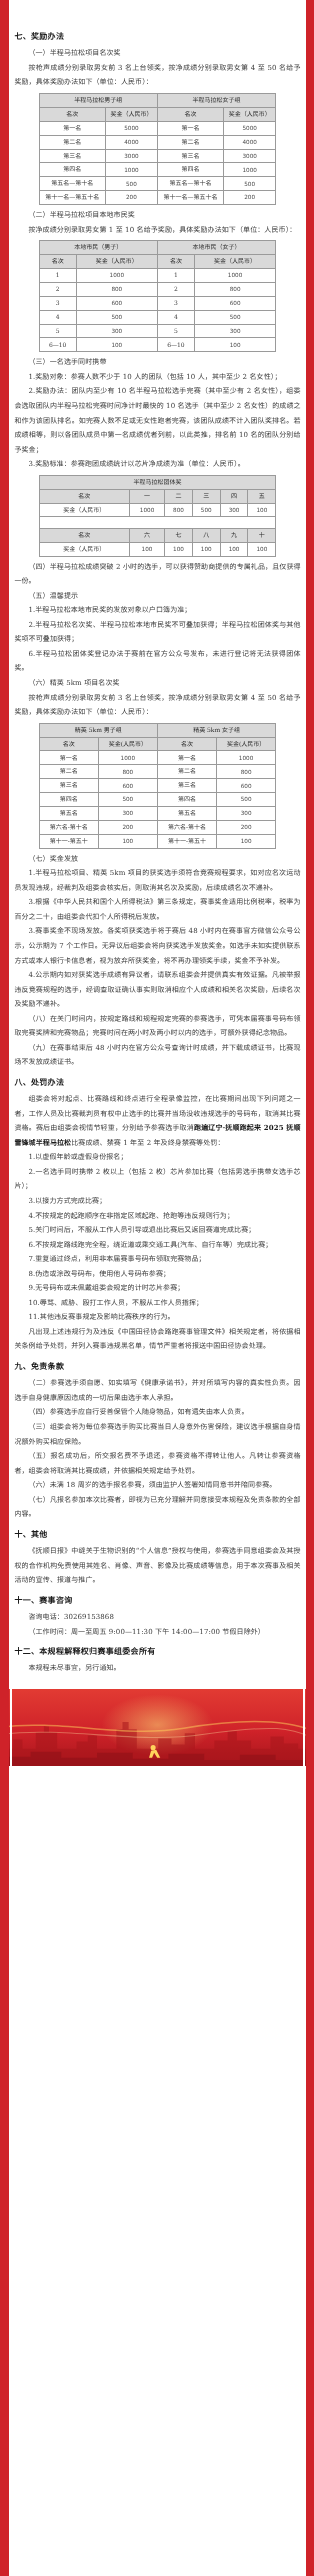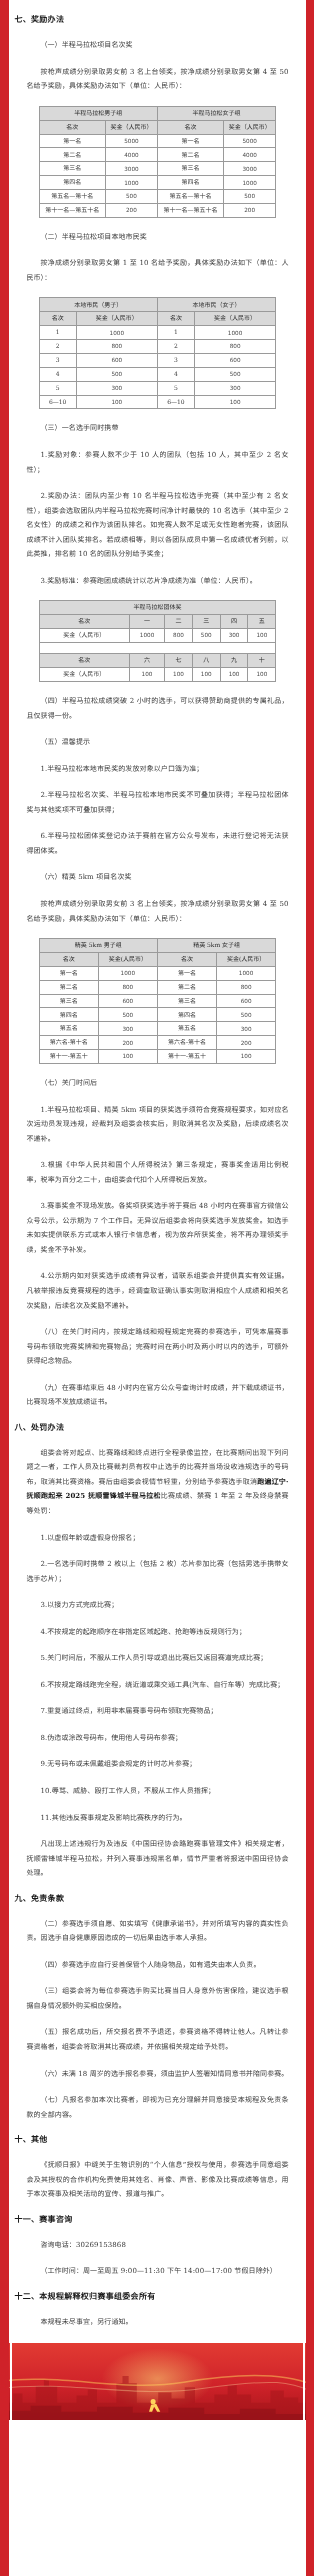--- a/index.html
+++ b/index.html
@@ -37,37 +37,37 @@
     width: 2.1px;
     background: #ffffff;
   }
   .band.left .band-inner  { right: -2.6px; }
   .band.right .band-inner { left: -2.6px; }
 
   .content {
     position: relative;
     z-index: 2;
     margin: 0 14.4px;
-    padding-top: 7px;
+    padding-top: 24px;
   }
 
   
   h2.sec {
     font-family: "DejaVu Sans", "Liberation Sans", sans-serif;
     font-weight: bold;
     font-size: 8px;
     line-height: 1.5;
     margin: 7.2px 0 3.1px 0;
     letter-spacing: 0.3px;
     color: #1a1a1a;
   }
   p.t {
     font-size: 7px;
     line-height: 2.08;
-    margin: 12px;
+    margin: 0;
     text-align: justify;
     text-justify: inter-ideograph;
     letter-spacing: 0.1px;
     color: #3a3a3a;
   }
   p.ind { text-indent: 2em; }
   .bold-inline { font-weight: bold; color: #1a1a1a; }
 
   
   table.aw {
@@ -356,21 +356,21 @@
           </tr>
           <tr>
             <td>第十一-第五十</td>
             <td class="num">100</td>
             <td>第十一-第五十</td>
             <td class="num">100</td>
           </tr>
         </tbody>
     </table>
 
-    <p class="t ind">（七）关门时间后</p>
+    <p class="t ind">（七）奖金发放</p>
     <p class="t ind">1.半程马拉松项目、精英 5km 项目的获奖选手须符合竞赛规程要求，如对应名次运动员发现违规，经裁判及组委会核实后，则取消其名次及奖励，后续成绩名次不递补。</p>
     <p class="t ind">3.根据《中华人民共和国个人所得税法》第三条规定，赛事奖金适用比例税率，税率为百分之二十，由组委会代扣个人所得税后发放。</p>
     <p class="t ind">3.赛事奖金不现场发放。各奖项获奖选手将于赛后 48 小时内在赛事官方微信公众号公示，公示期为 7 个工作日。无异议后组委会将向获奖选手发放奖金。如选手未如实提供联系方式或本人银行卡信息者，视为放弃所获奖金，将不再办理领奖手续，奖金不予补发。</p>
     <p class="t ind">4.公示期内如对获奖选手成绩有异议者，请联系组委会并提供真实有效证据。凡被举报违反竞赛规程的选手，经调查取证确认事实则取消相应个人成绩和相关名次奖励，后续名次及奖励不递补。</p>
 
     <p class="t ind">（八）在关门时间内，按规定路线和规程规定完赛的参赛选手，可凭本届赛事号码布领取完赛奖牌和完赛物品；完赛时间在两小时及两小时以内的选手，可额外获得纪念物品。</p>
     <p class="t ind">（九）在赛事结束后 48 小时内在官方公众号查询计时成绩，并下载成绩证书，比赛现场不发放成绩证书。</p>
 
     <h2 class="sec">八、处罚办法</h2>
 
@@ -383,21 +383,21 @@
         <p class="t ind">4.不按规定的起跑顺序在非指定区域起跑、抢跑等违反规则行为；</p>
         <p class="t ind">5.关门时间后，不服从工作人员引导或退出比赛后又返回赛道完成比赛；</p>
         <p class="t ind">6.不按规定路线跑完全程，绕近道或乘交通工具(汽车、自行车等）完成比赛；</p>
         <p class="t ind">7.重复通过终点，利用非本届赛事号码布领取完赛物品；</p>
         <p class="t ind">8.伪造或涂改号码布，使用他人号码布参赛；</p>
         <p class="t ind">9.无号码布或未佩戴组委会规定的计时芯片参赛；</p>
         <p class="t ind">10.辱骂、威胁、殴打工作人员，不服从工作人员指挥；</p>
         <p class="t ind">11.其他违反赛事规定及影响比赛秩序的行为。</p>
       </div>
 
-    <p class="t ind">凡出现上述违规行为及违反《中国田径协会路跑赛事管理文件》相关规定者，抚顺雷锋城半程马拉松，并列入赛事违规黑名单，情节严重者将报送中国田径协会处理。</p>
+    <p class="t ind">凡出现上述违规行为及违反《中国田径协会路跑赛事管理文件》相关规定者，将依据相关条例给予处罚，并列入赛事违规黑名单，情节严重者将报送中国田径协会处理。</p>
 
     <h2 class="sec">九、免责条款</h2>
     <div id="s9-items">
         <p class="t ind">（二）参赛选手须自愿、如实填写《健康承诺书》，并对所填写内容的真实性负责。因选手自身健康原因造成的一切后果由选手本人承担。</p>
         <p class="t ind">（四）参赛选手应自行妥善保管个人随身物品，如有遗失由本人负责。</p>
         <p class="t ind">（三）组委会将为每位参赛选手购买比赛当日人身意外伤害保险，建议选手根据自身情况额外购买相应保险。</p>
         <p class="t ind">（五）报名成功后，所交报名费不予退还，参赛资格不得转让他人。凡转让参赛资格者，组委会将取消其比赛成绩，并依据相关规定给予处罚。</p>
         <p class="t ind">（六）未满 18 周岁的选手报名参赛，须由监护人签署知情同意书并陪同参赛。</p>
         <p class="t ind">（七）凡报名参加本次比赛者，即视为已充分理解并同意接受本规程及免责条款的全部内容。</p>
       </div>

